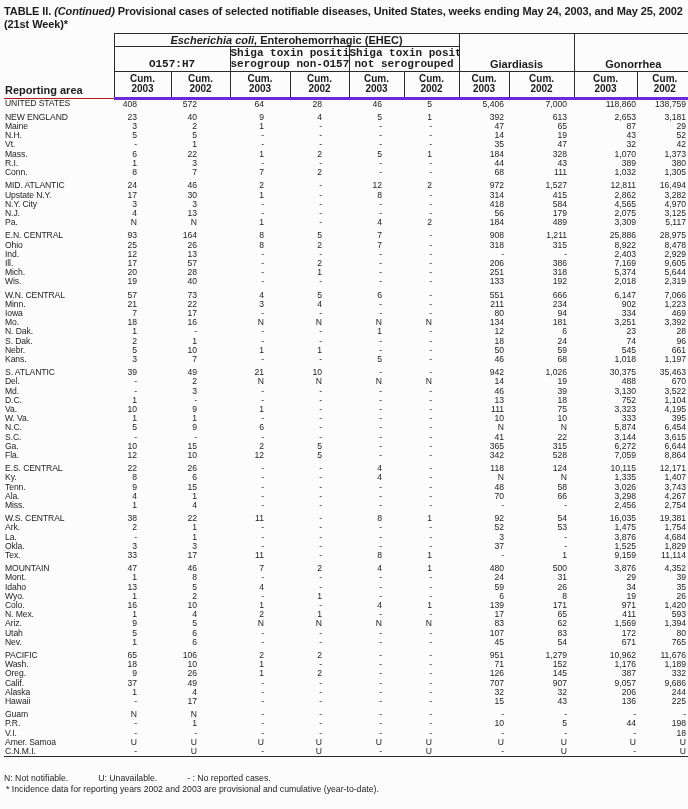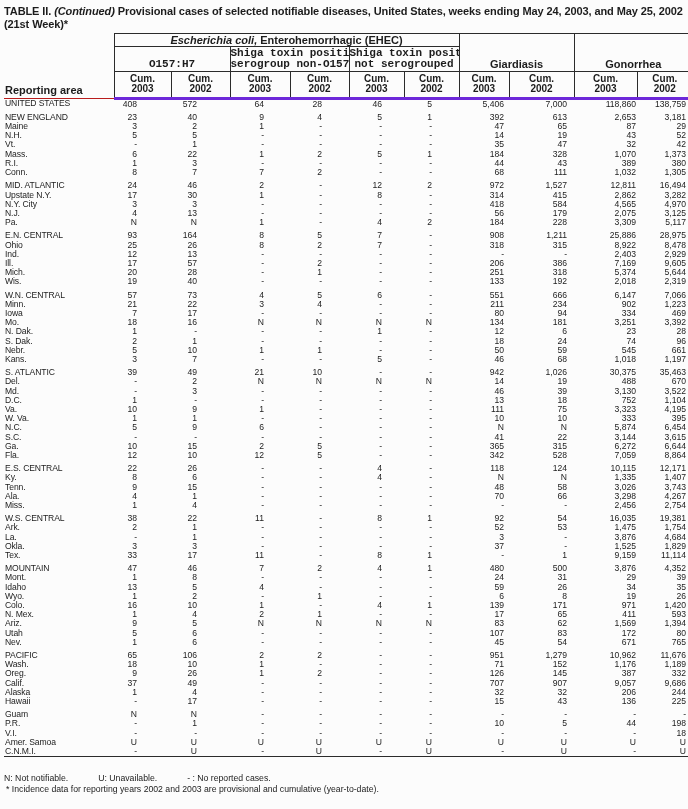--- a/index.html
+++ b/index.html
@@ -302,21 +302,21 @@
         </tr>
         <tr>
           <td>Pa.</td>
           <td>N</td>
           <td>N</td>
           <td>1</td>
           <td>-</td>
           <td>4</td>
           <td>2</td>
           <td>184</td>
-          <td>228</td>
+          <td>489</td>
           <td>3,309</td>
           <td>5,117</td>
         </tr>
         <tr class="gap">
           <td colspan="11"></td>
         </tr>
         <tr>
           <td>E.N. CENTRAL</td>
           <td>93</td>
           <td>164</td>

